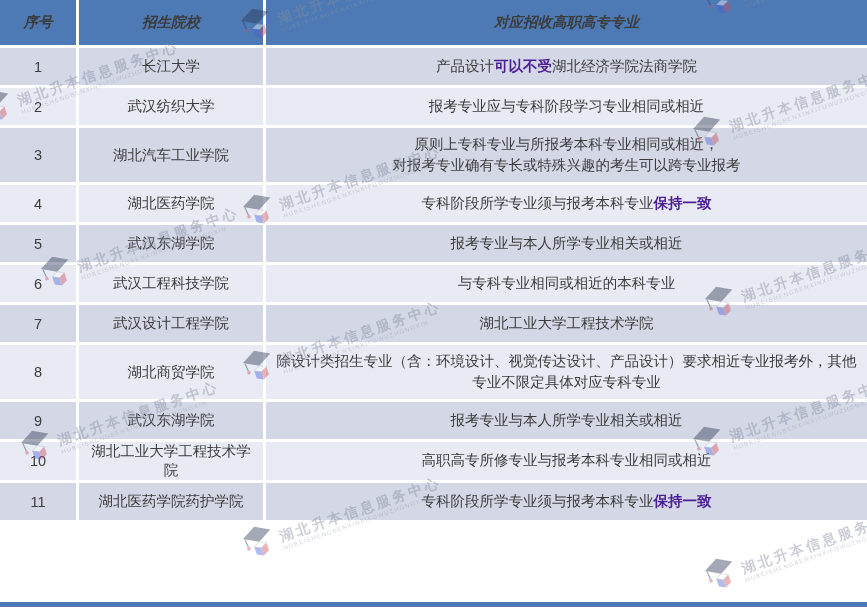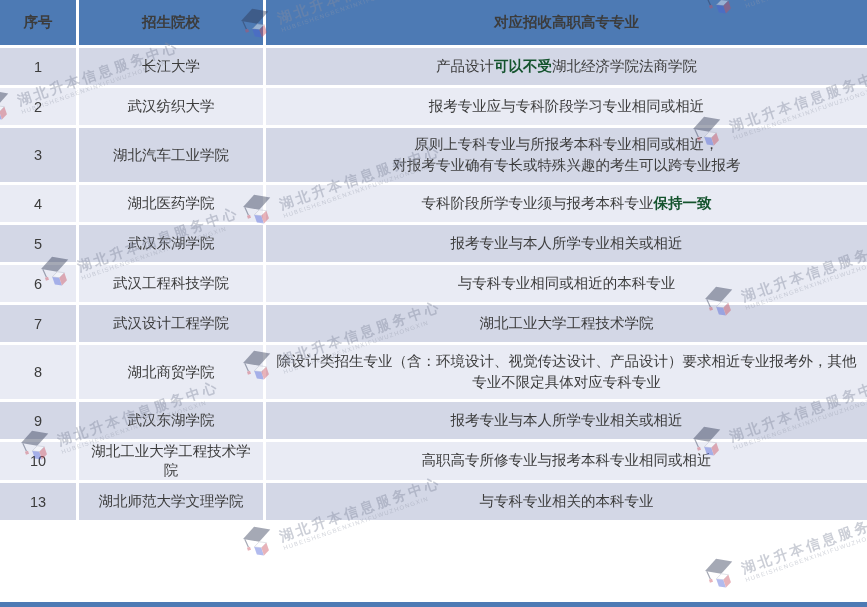--- a/index.html
+++ b/index.html
@@ -26,27 +26,28 @@
     font-size:14.5px;
     color:#3c3c3c;
     overflow:hidden;
   }
   th.head{
     background:#4d7ab4;
     color:#ffffff;
     font-weight:bold;
     font-size:15px;
     height:45px;
+    font-style:italic;
   }
   tr.body td{height:37px;}
   tr.body.tall td{height:54px;}
   tr.dark td{background:#d3d7e6;}
   tr.light td{background:#e9ebf4;}
   td.c3{white-space:pre-line;line-height:1.45;}
-  .b{font-weight:bold;color:#14532d;}
+  .b{font-weight:bold;color:#4c1d95;}
   
   .bottom-strip{
     position:absolute;left:0;right:0;bottom:0;height:5px;
     background:#4d7ab4;
   }
   
   .wm-layer{position:absolute;inset:0;pointer-events:none;z-index:5;}
   .wm{
     position:absolute;
     display:flex;align-items:flex-end;gap:5px;
@@ -127,23 +128,23 @@
       <td class="c1">9</td>
       <td class="c2">武汉东湖学院</td>
       <td class="c3"><span>报考专业与本人所学专业相关或相近</span><span class="b"></span><span></span></td>
     </tr>
     <tr class="body light">
       <td class="c1">10</td>
       <td class="c2">湖北工业大学工程技术学院</td>
       <td class="c3"><span>高职高专所修专业与报考本科专业相同或相近</span><span class="b"></span><span></span></td>
     </tr>
     <tr class="body dark">
-      <td class="c1">13</td>
-      <td class="c2">湖北师范大学文理学院</td>
-      <td class="c3"><span>与专科专业相关的本科专业</span><span class="b"></span><span></span></td>
+      <td class="c1">11</td>
+      <td class="c2">湖北医药学院药护学院</td>
+      <td class="c3"><span>专科阶段所学专业须与报考本科专业</span><span class="b">保持一致</span><span></span></td>
     </tr>
   </tbody>
     </table>
 
   <div class="bottom-strip"></div>
 
   <div class="wm-layer">
     <div class="wm" style="left:248px;top:10px">
         <svg class="wm-logo" width="32" height="36" viewBox="0 0 40 44">
           <polygon points="20,2 38,12 20,22 2,12" fill="#2b3450"></polygon>

